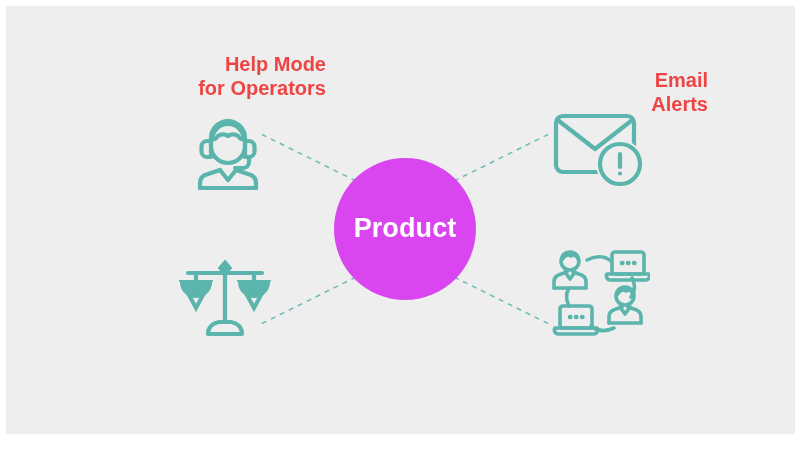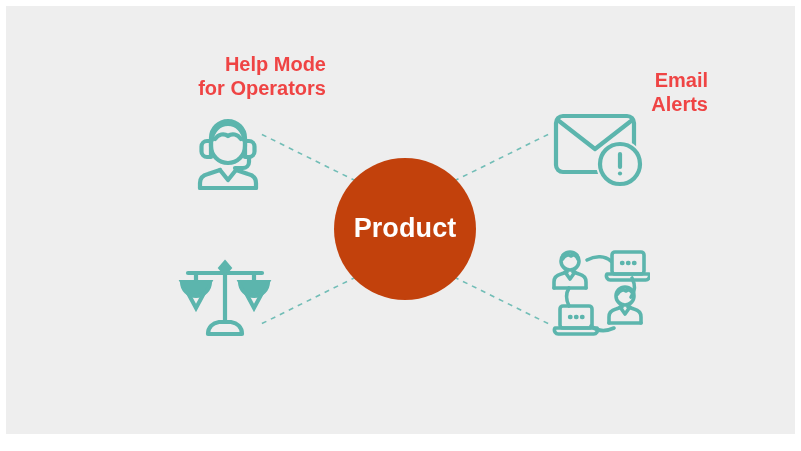--- a/index.html
+++ b/index.html
@@ -36,21 +36,21 @@
     width: 801px;
     height: 451px;
   }
   .hub {
     position: absolute;
     left: 334px;
     top: 158px;
     width: 142px;
     height: 142px;
     border-radius: 50%;
-    background: #c2410c;
+    background: #d946ef;
     display: flex;
     flex-direction: column;
     align-items: center;
     justify-content: center;
     line-height: 1.16;
   }
   .hub-line {
     color: #ffffff;
     font-size: 27px;
     font-weight: bold;

